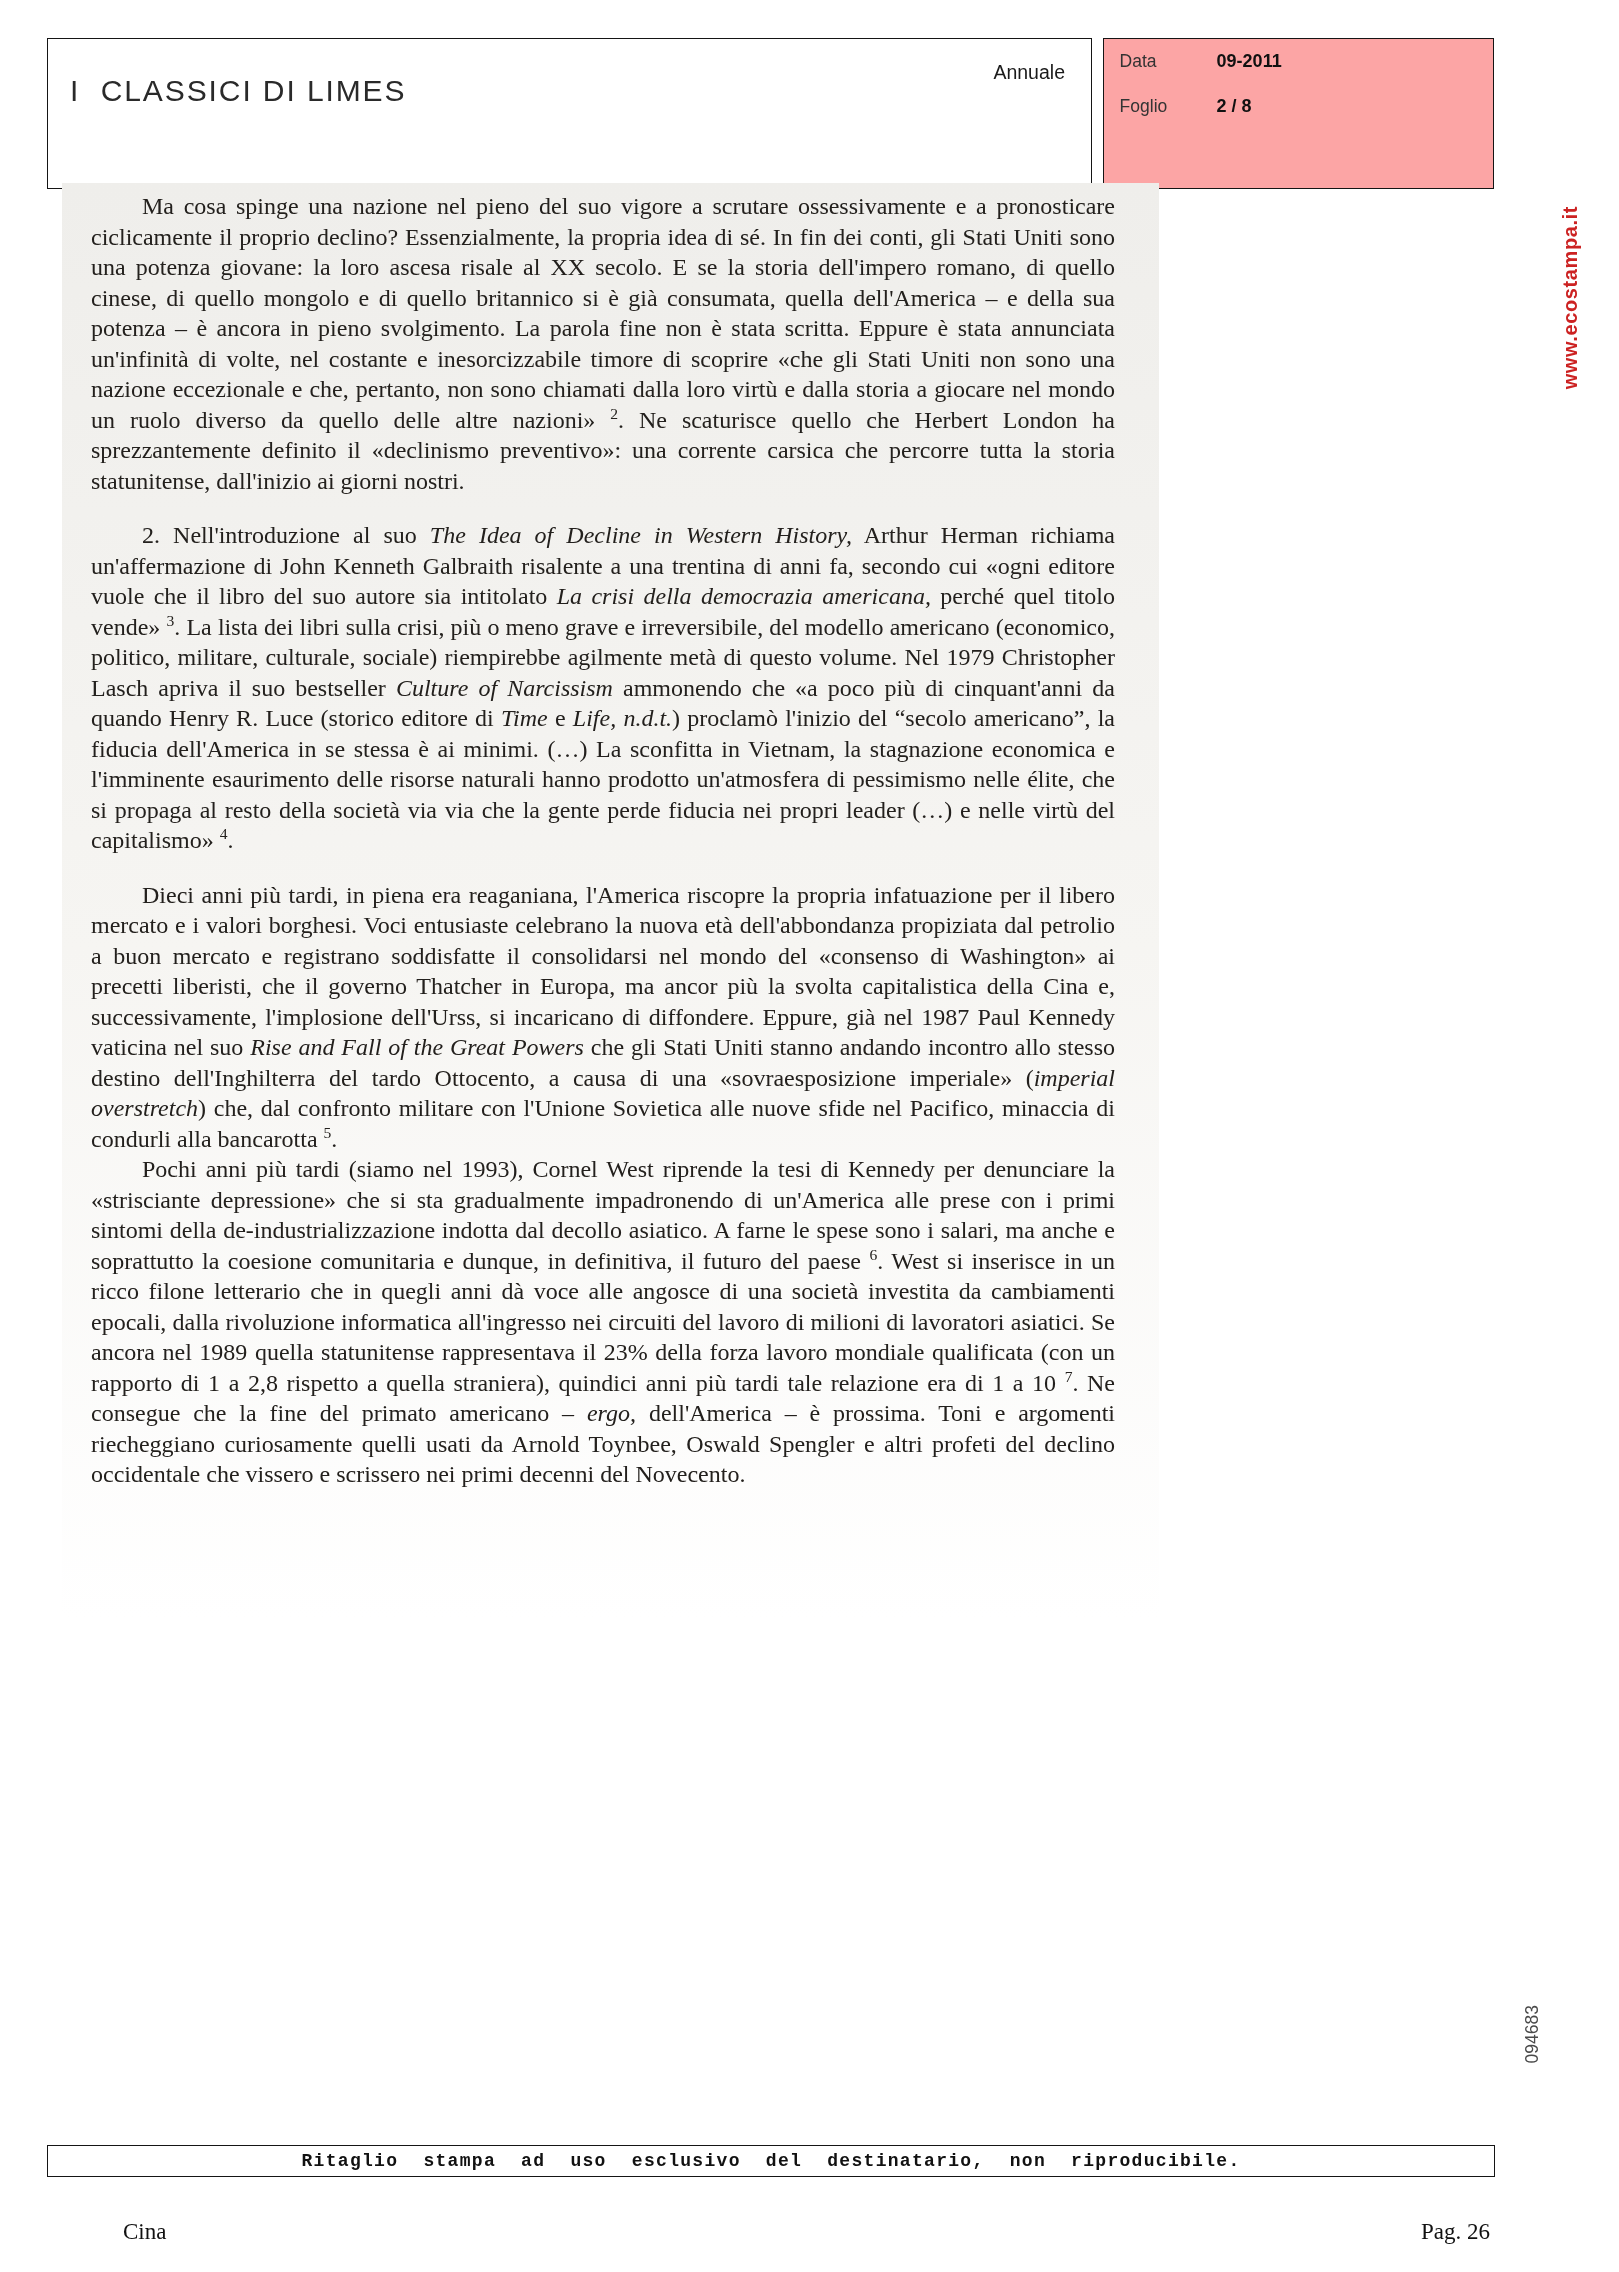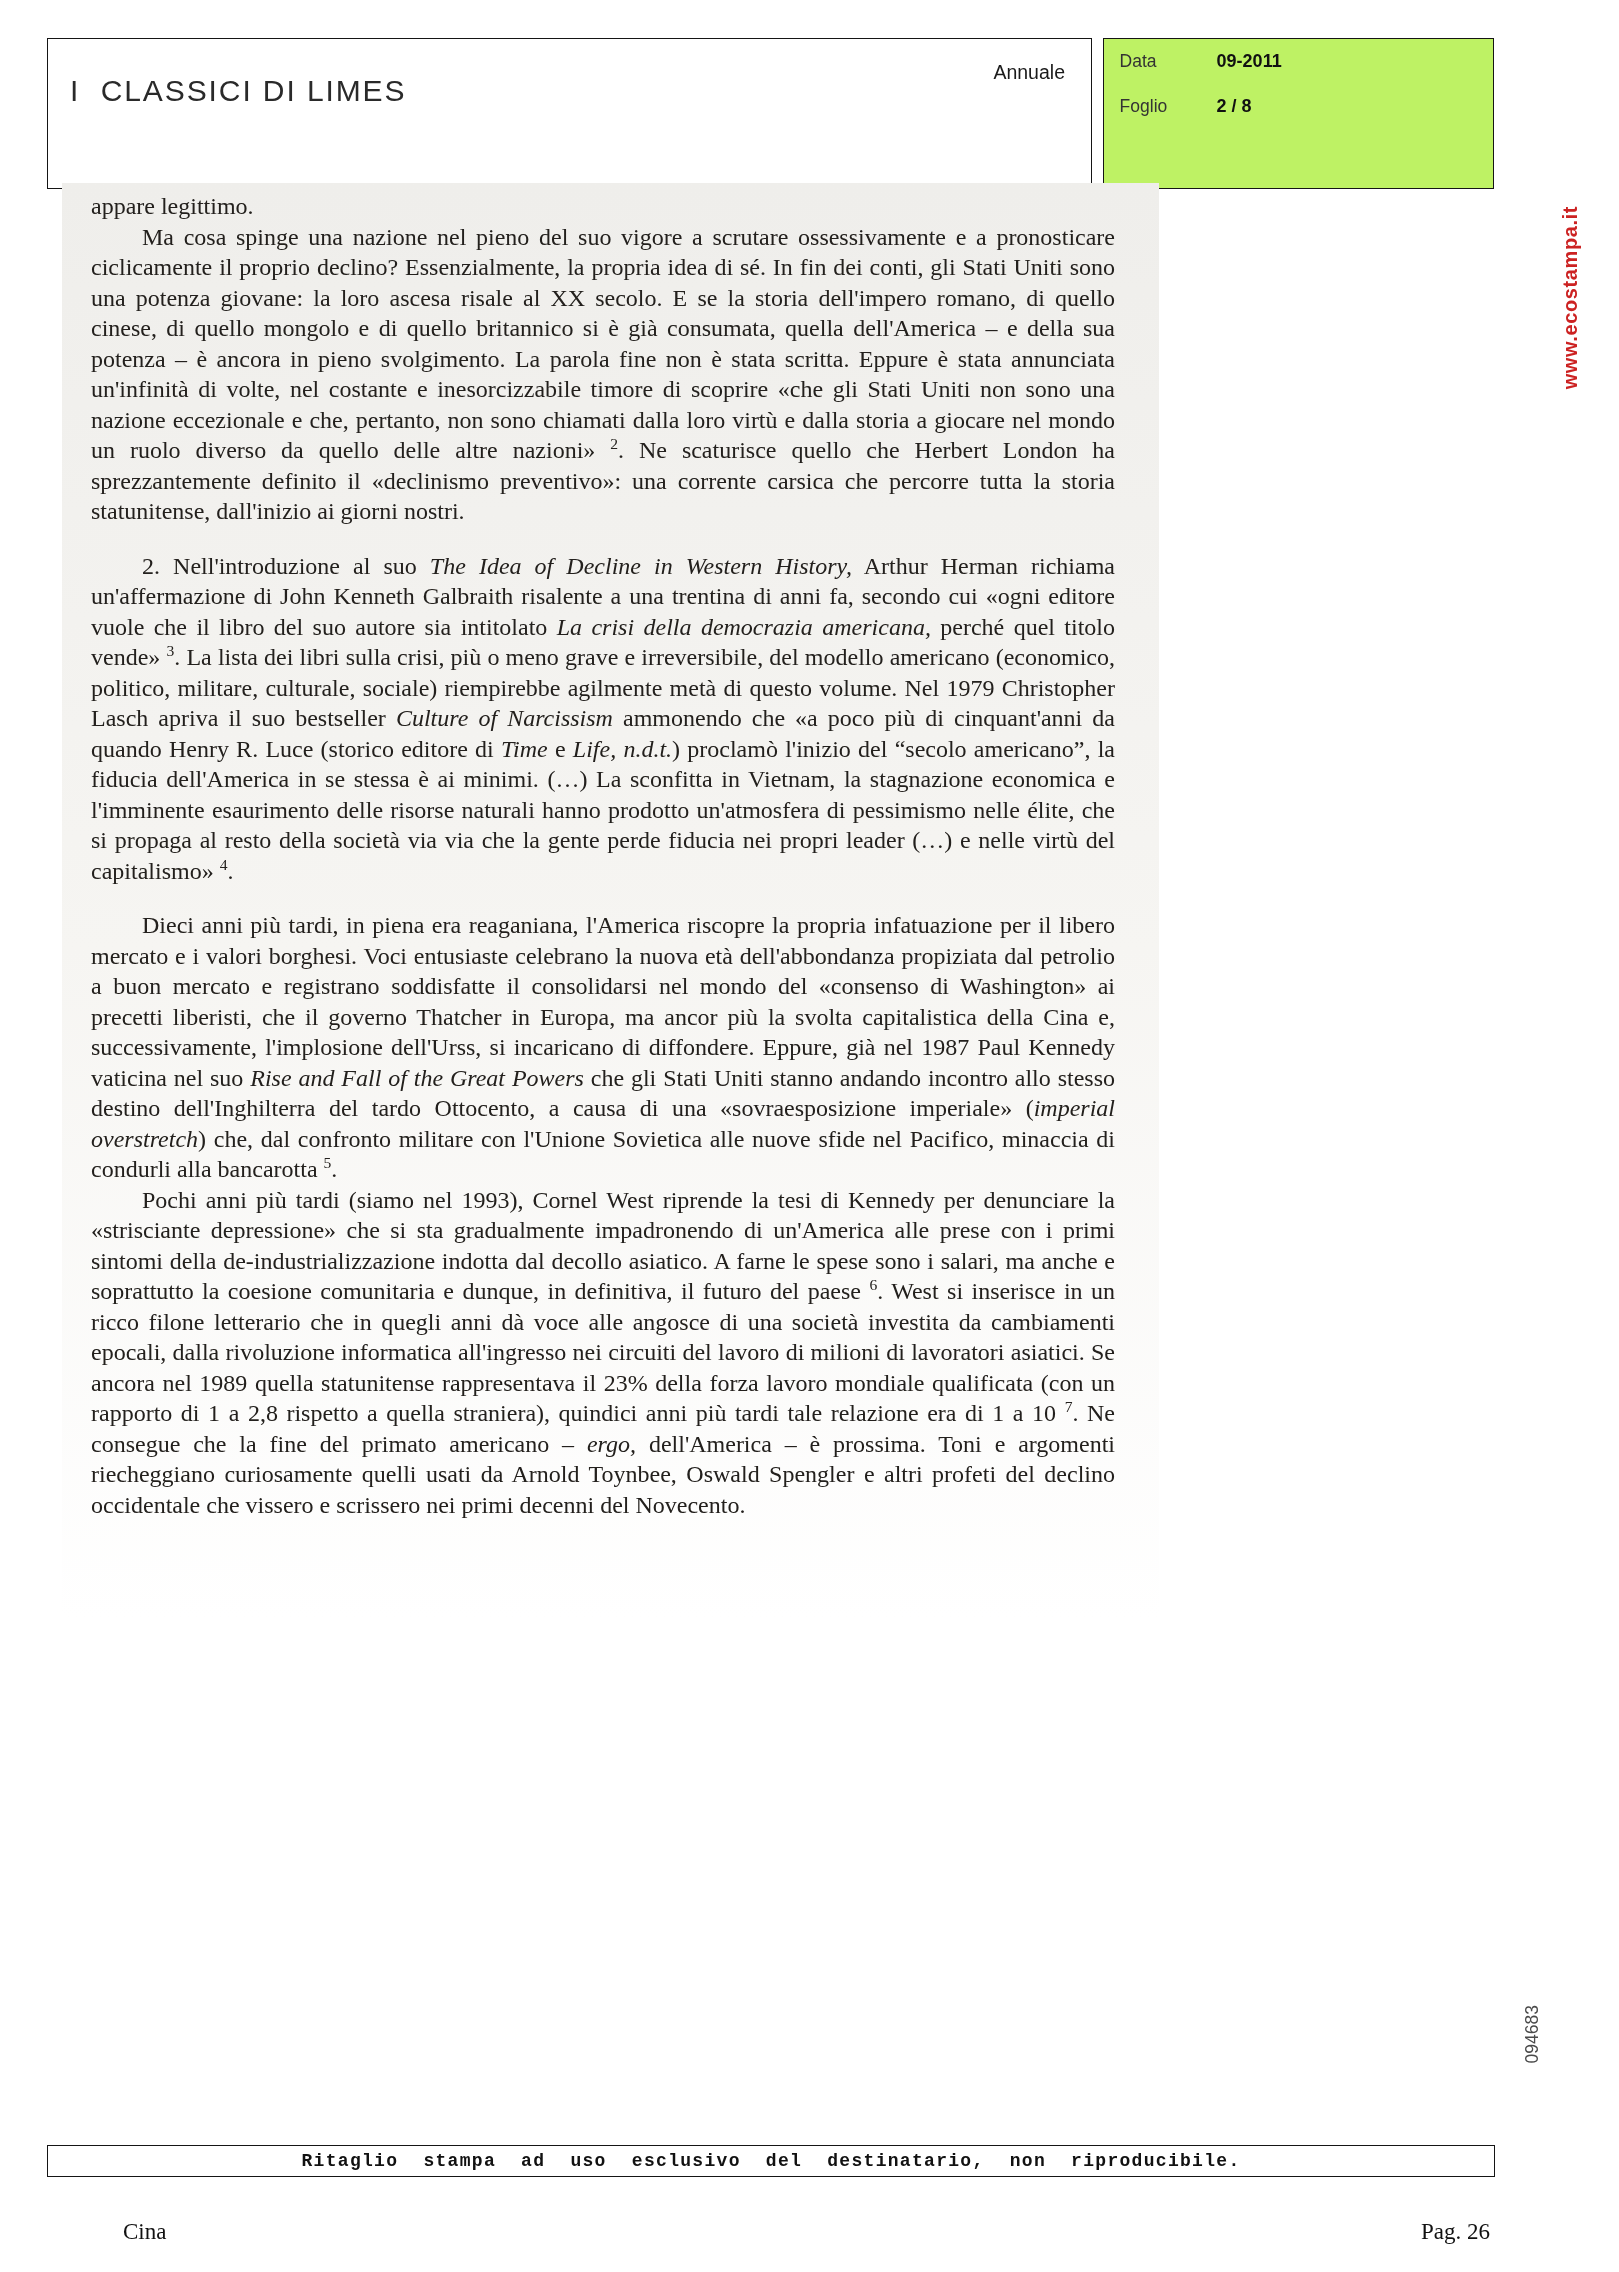--- a/index.html
+++ b/index.html
@@ -29,21 +29,21 @@
   }
   .hdr-frequency {
     position: absolute; right: 26px; top: 22px;
     font-family: "Liberation Sans", sans-serif;
     font-size: 19.5px; color: #1a1a1a;
   }
   .hdr-right {
     position: absolute; left: 1103px; top: 38px;
     width: 391px; height: 151px;
     border: 1.9px solid #151515;
-    background: #bef264;
+    background: #fca5a5;
     padding: 11.7px 0 0 15.6px;
   }
   .meta-row { display: flex; align-items: baseline; height: 45px; }
   .meta-label {
     width: 97px;
     font-family: "Liberation Sans", sans-serif;
     font-size: 17.5px; color: #333;
   }
   .meta-value {
     font-family: "Liberation Sans", sans-serif;
@@ -119,21 +119,20 @@
     </div>
     <div class="meta-row">
       <span class="meta-label">Foglio</span>
       <span class="meta-value">2 / 8</span>
     </div>
   </div>
 
   <div class="scan-tint"></div>
 
   <div class="article">
-      <p class=""><span>appare legittimo.</span></p>
       <p class="indent"><span>Ma cosa spinge una nazione nel pieno del suo vigore a scrutare ossessivamente e a pronosticare ciclicamente il proprio declino? Essenzialmente, la propria idea di sé. In fin dei conti, gli Stati Uniti sono una potenza giovane: la loro ascesa risale al XX secolo. E se la storia dell'impero romano, di quello cinese, di quello mongolo e di quello britannico si è già consumata, quella dell'America – e della sua potenza – è ancora in pieno svolgimento. La parola fine non è stata scritta. Eppure è stata annunciata un'infinità di volte, nel costante e inesorcizzabile timore di scoprire «che gli Stati Uniti non sono una nazione eccezionale e che, pertanto, non sono chiamati dalla loro virtù e dalla storia a giocare nel mondo un ruolo diverso da quello delle altre nazioni» </span><sup>2</sup><span>. Ne scaturisce quello che Herbert London ha sprezzantemente definito il «declinismo preventivo»: una corrente carsica che percorre tutta la storia statunitense, dall'inizio ai giorni nostri.</span></p>
       <p class="indent gap"><span>2. Nell'introduzione al suo </span><span style="font-style: italic;">The Idea of Decline in Western History,</span><span> Arthur Herman richiama un'affermazione di John Kenneth Galbraith risalente a una trentina di anni fa, secondo cui «ogni editore vuole che il libro del suo autore sia intitolato </span><span style="font-style: italic;">La crisi della democrazia americana,</span><span> perché quel titolo vende» </span><sup>3</sup><span>. La lista dei libri sulla crisi, più o meno grave e irreversibile, del modello americano (economico, politico, militare, culturale, sociale) riempirebbe agilmente metà di questo volume. Nel 1979 Christopher Lasch apriva il suo bestseller </span><span style="font-style: italic;">Culture of Narcissism</span><span> ammonendo che «a poco più di cinquant'anni da quando Henry R. Luce (storico editore di </span><span style="font-style: italic;">Time</span><span> e </span><span style="font-style: italic;">Life, n.d.t.</span><span>) proclamò l'inizio del “secolo americano”, la fiducia dell'America in se stessa è ai minimi. (…) La sconfitta in Vietnam, la stagnazione economica e l'imminente esaurimento delle risorse naturali hanno prodotto un'atmosfera di pessimismo nelle élite, che si propaga al resto della società via via che la gente perde fiducia nei propri leader (…) e nelle virtù del capitalismo» </span><sup>4</sup><span>.</span></p>
       <p class="indent gap"><span>Dieci anni più tardi, in piena era reaganiana, l'America riscopre la propria infatuazione per il libero mercato e i valori borghesi. Voci entusiaste celebrano la nuova età dell'abbondanza propiziata dal petrolio a buon mercato e registrano soddisfatte il consolidarsi nel mondo del «consenso di Washington» ai precetti liberisti, che il governo Thatcher in Europa, ma ancor più la svolta capitalistica della Cina e, successivamente, l'implosione dell'Urss, si incaricano di diffondere. Eppure, già nel 1987 Paul Kennedy vaticina nel suo </span><span style="font-style: italic;">Rise and Fall of the Great Powers</span><span> che gli Stati Uniti stanno andando incontro allo stesso destino dell'Inghilterra del tardo Ottocento, a causa di una «sovraesposizione imperiale» (</span><span style="font-style: italic;">imperial overstretch</span><span>) che, dal confronto militare con l'Unione Sovietica alle nuove sfide nel Pacifico, minaccia di condurli alla bancarotta </span><sup>5</sup><span>.</span></p>
       <p class="indent"><span>Pochi anni più tardi (siamo nel 1993), Cornel West riprende la tesi di Kennedy per denunciare la «strisciante depressione» che si sta gradualmente impadronendo di un'America alle prese con i primi sintomi della de-industrializzazione indotta dal decollo asiatico. A farne le spese sono i salari, ma anche e soprattutto la coesione comunitaria e dunque, in definitiva, il futuro del paese </span><sup>6</sup><span>. West si inserisce in un ricco filone letterario che in quegli anni dà voce alle angosce di una società investita da cambiamenti epocali, dalla rivoluzione informatica all'ingresso nei circuiti del lavoro di milioni di lavoratori asiatici. Se ancora nel 1989 quella statunitense rappresentava il 23% della forza lavoro mondiale qualificata (con un rapporto di 1 a 2,8 rispetto a quella straniera), quindici anni più tardi tale relazione era di 1 a 10 </span><sup>7</sup><span>. Ne consegue che la fine del primato americano – </span><span style="font-style: italic;">ergo,</span><span> dell'America – è prossima. Toni e argomenti riecheggiano curiosamente quelli usati da Arnold Toynbee, Oswald Spengler e altri profeti del declino occidentale che vissero e scrissero nei primi decenni del Novecento.</span></p>
     </div>
 
   <div class="site-vertical" style="color: rgb(204, 34, 34);">www.ecostampa.it</div>
   <div class="code-vertical">094683</div>
 
   <div class="notice-box">

